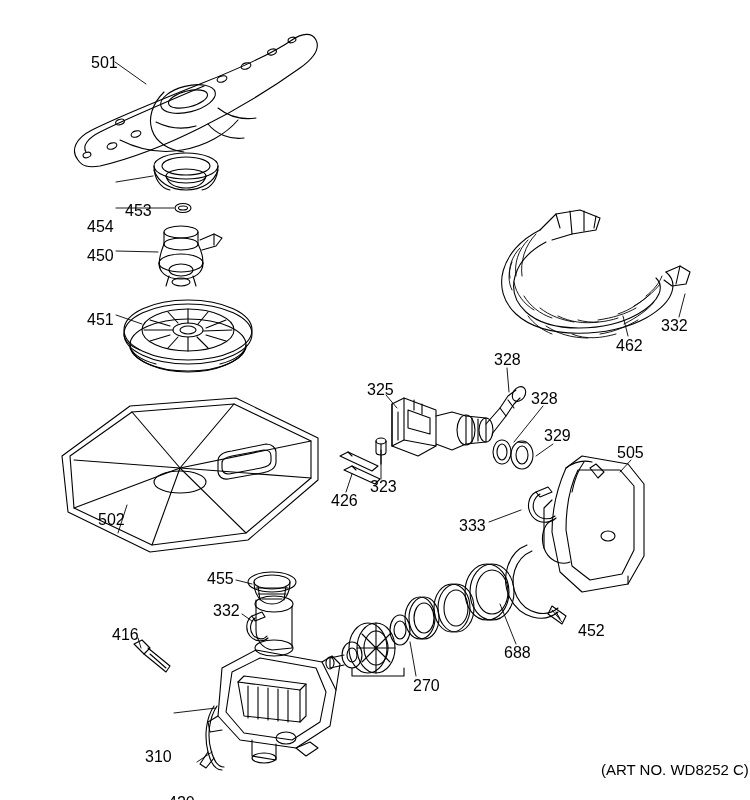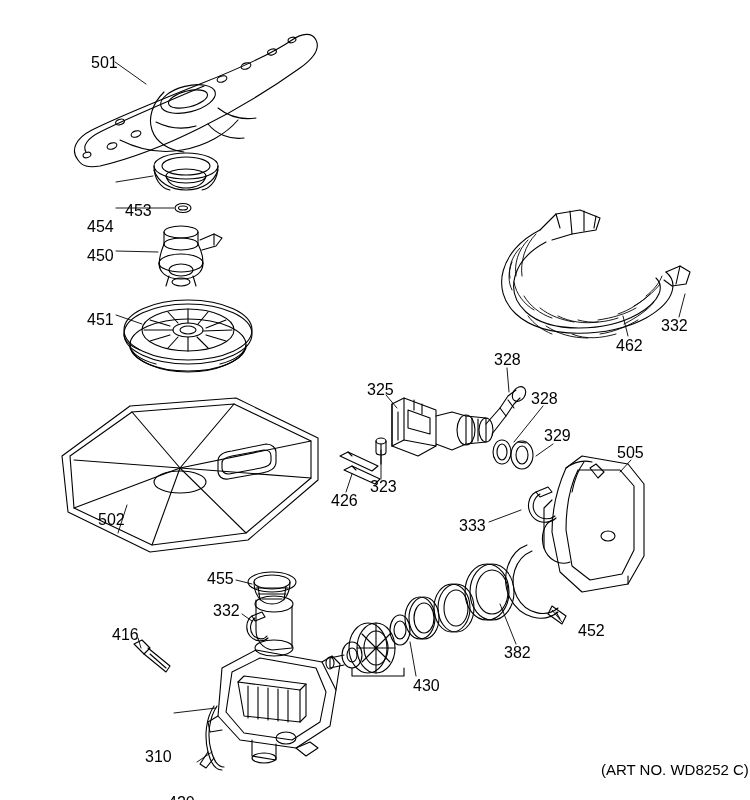--- a/index.html
+++ b/index.html
@@ -311,18 +311,18 @@
 <div class="callout" style="left:168px;top:794px;">420</div>
 <div class="callout" style="left:331px;top:492px;">426</div>
 <div class="callout" style="left:370px;top:478px;">323</div>
 <div class="callout" style="left:367px;top:381px;">325</div>
 <div class="callout" style="left:494px;top:351px;">328</div>
 <div class="callout" style="left:531px;top:390px;">328</div>
 <div class="callout" style="left:544px;top:427px;">329</div>
 <div class="callout" style="left:617px;top:444px;">505</div>
 <div class="callout" style="left:459px;top:517px;">333</div>
 <div class="callout" style="left:554px;top:622px;margin-left:24px;">452</div>
-<div class="callout" style="left:504px;top:644px;">382</div>
-<div class="callout" style="left:413px;top:677px;">430</div>
+<div class="callout" style="left:504px;top:644px;">688</div>
+<div class="callout" style="left:413px;top:677px;">270</div>
 <div class="callout" style="left:616px;top:337px;">462</div>
 <div class="callout" style="left:661px;top:317px;">332</div>
 
 <div class="artno" style="left:601px;top:761px;">(ART NO. WD8252 C)</div>
 
 </body></html>

